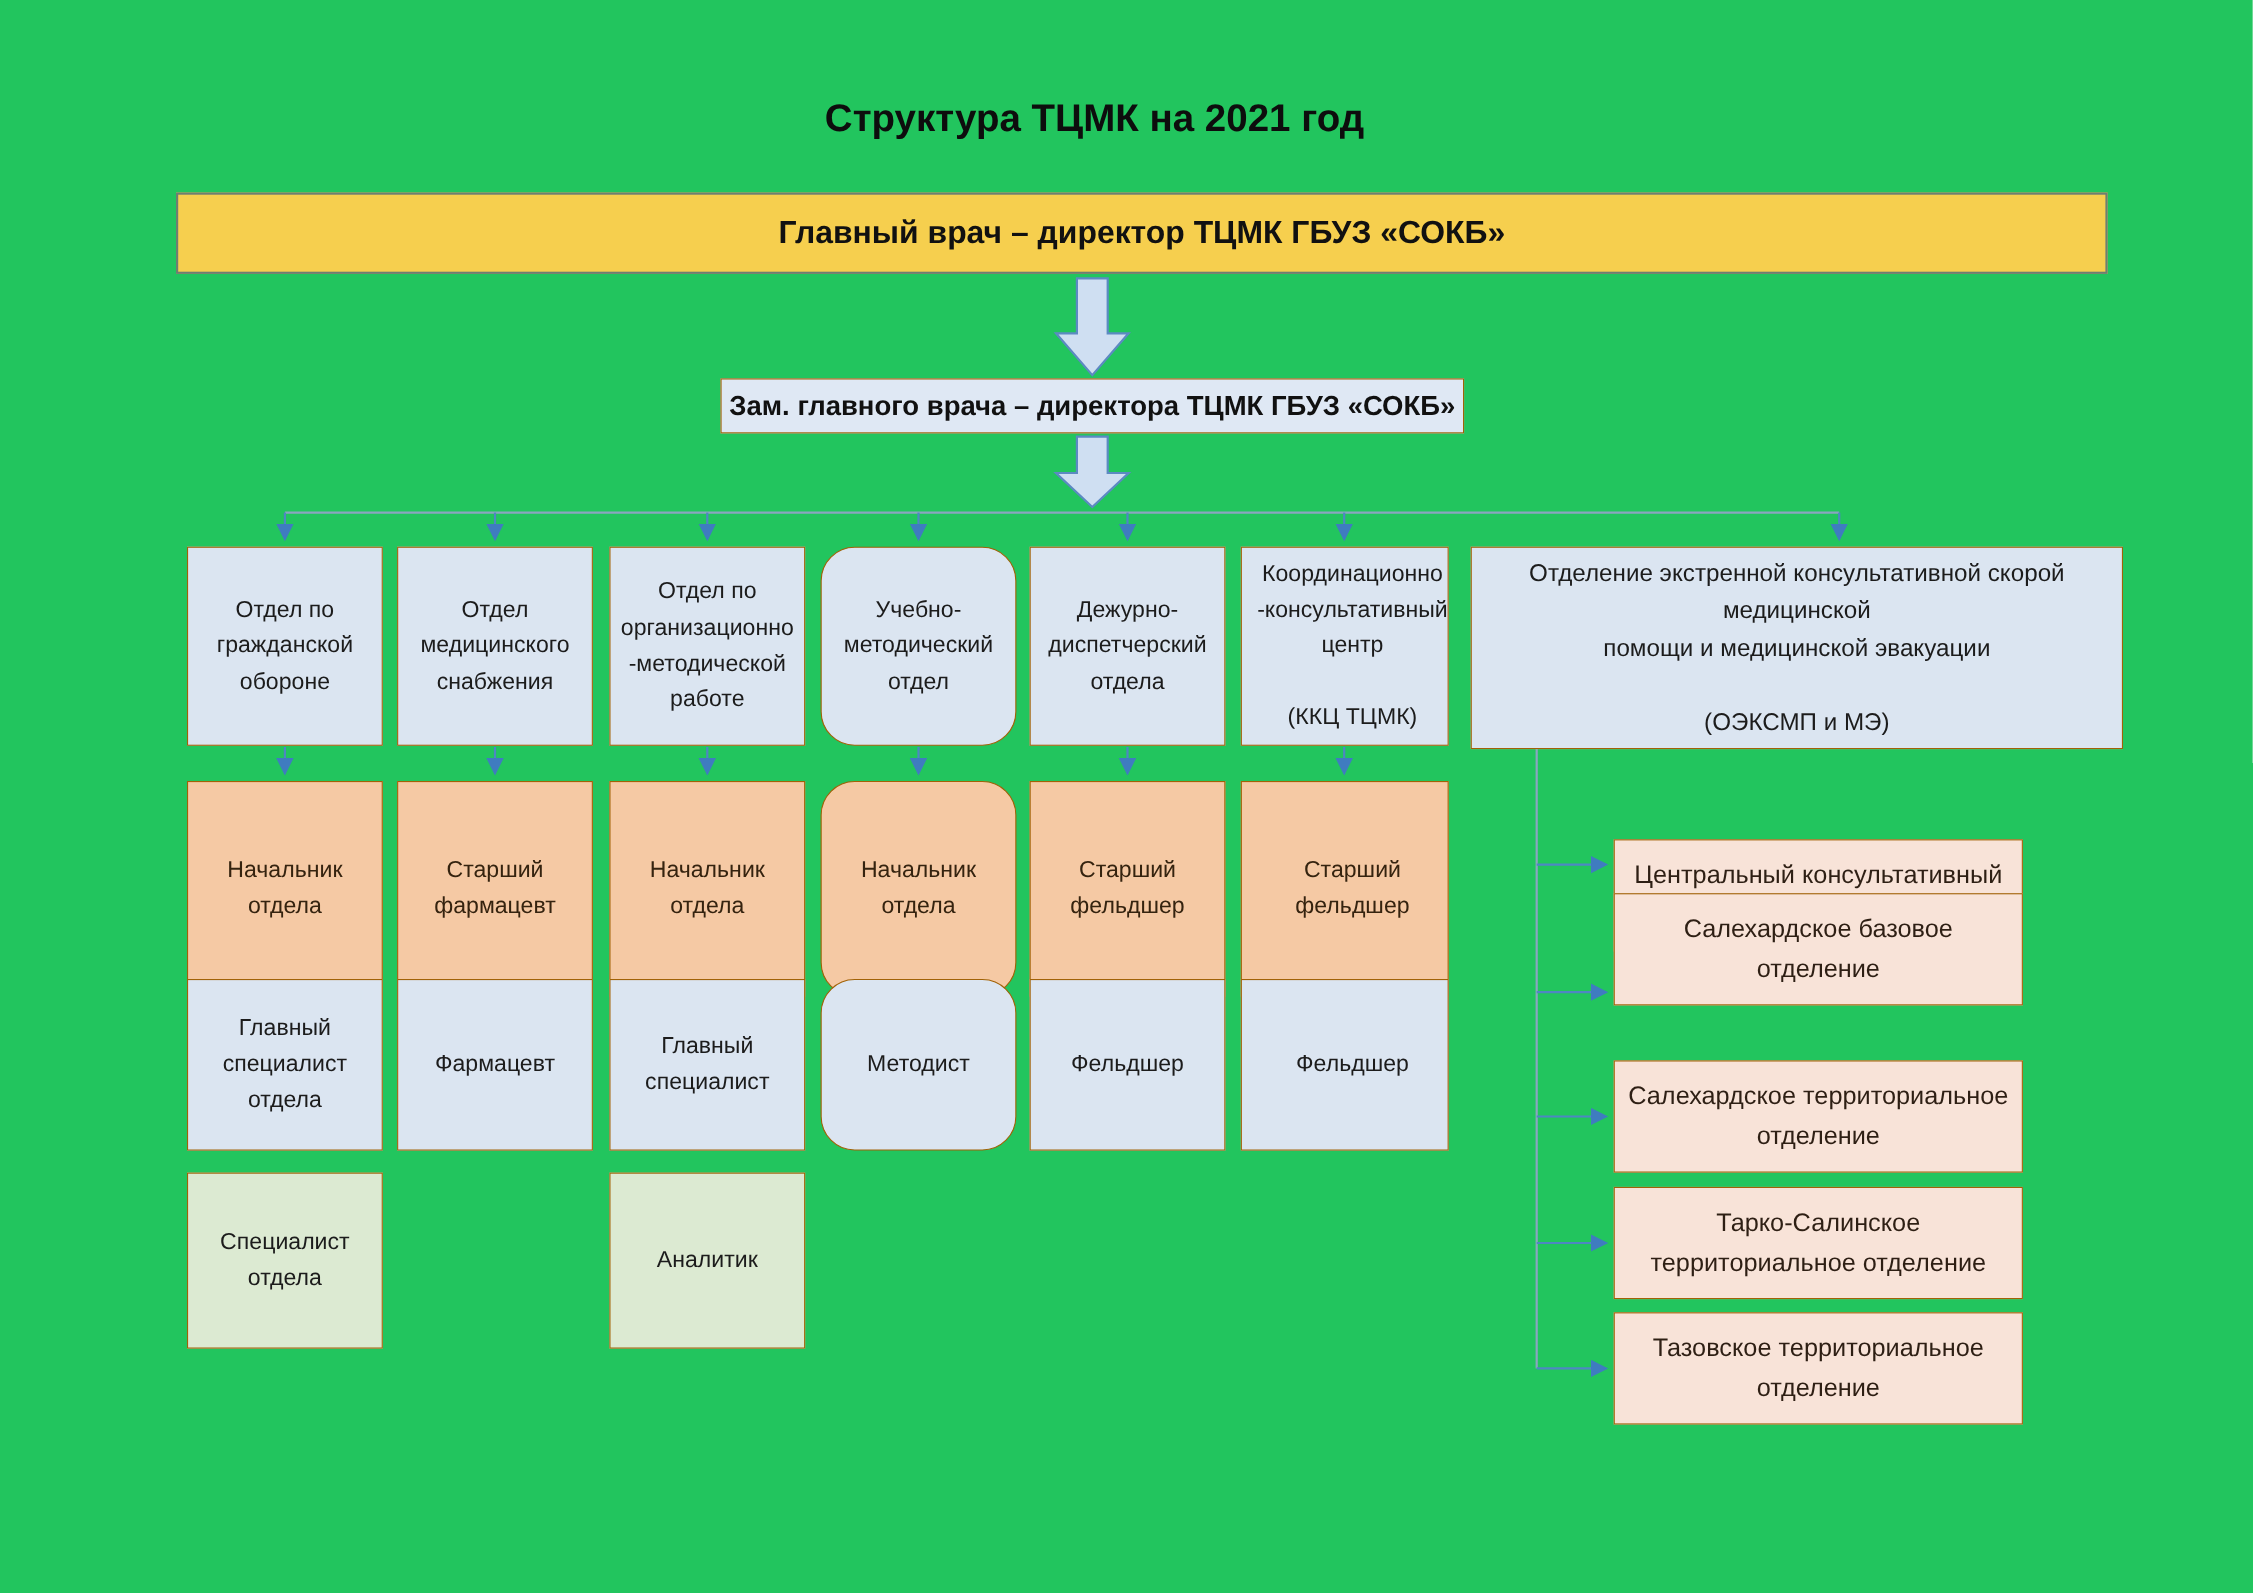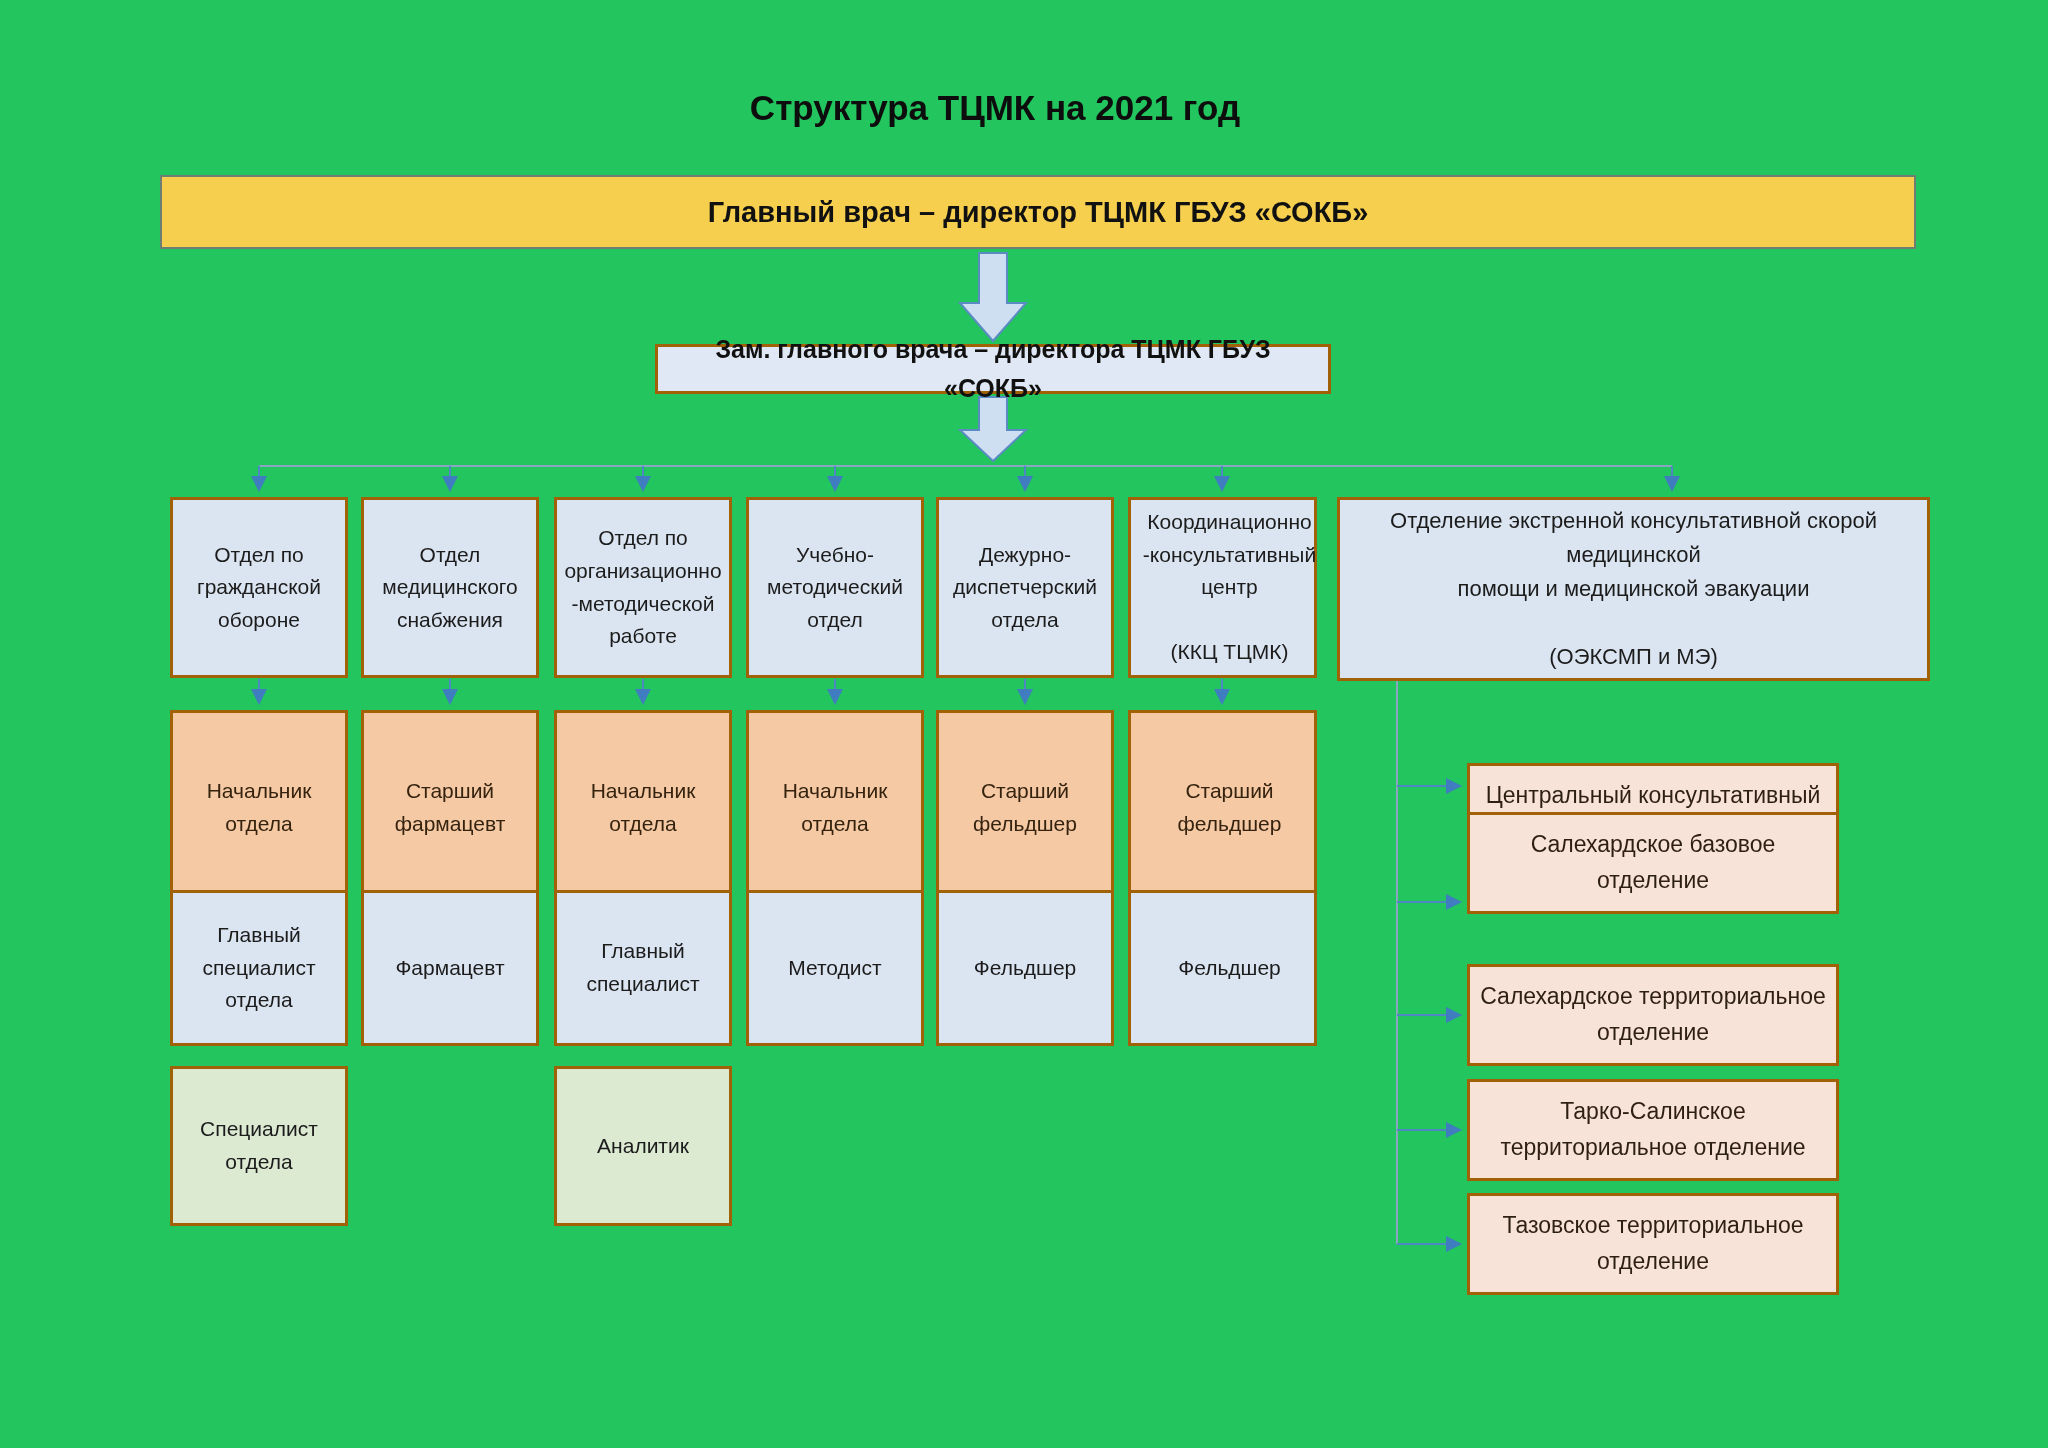--- a/index.html
+++ b/index.html
@@ -13,21 +13,21 @@
   }
   .abs { position: absolute; box-sizing: border-box; }
   .title {
     left: 160px; top: 88px; width: 1670px; height: 50px;
     font-size: 35px; font-weight: bold; color: #0d0d0d;
     text-align: center;
   }
   .box {
     display: flex; align-items: center; justify-content: center;
     text-align: center;
-    border: 3px solid #a16207;
+    border: 1px solid #a16207;
     color: #1c1c1c;
     white-space: pre-line;
     padding: 4px 6px;
     line-height: 1.55;
   }
   .banner {
     left: 160px; top: 175px; width: 1756px; height: 74px;
     background: #f6cf4e;
     border: 2px solid #6e7e72;
     font-size: 29px; font-weight: bold; color: #111111;
@@ -53,21 +53,21 @@
     font-size: 21px;
   }
   .role-extra {
     background: #dcead2;
     top: 1066px; height: 160px;
     font-size: 21px;
   }
   .c1 { left: 170px;  width: 178px; }
   .c2 { left: 361px;  width: 178px; }
   .c3 { left: 554px;  width: 178px; }
-  .c4 { left: 746px;  width: 178px; }
+  .c4 { left: 746px;  width: 178px; border-radius: 31px; }
   .c5 { left: 936px;  width: 178px; }
   .c6 { left: 1128px; width: 189px; padding-left: 20px; }
   .wide {
     left: 1337px; top: 497px; width: 593px; height: 184px;
     background: #dbe5f1;
     font-size: 22px;
   }
   .branch {
     left: 1467px; width: 372px; height: 102px;
     background: #f8e3d8;

